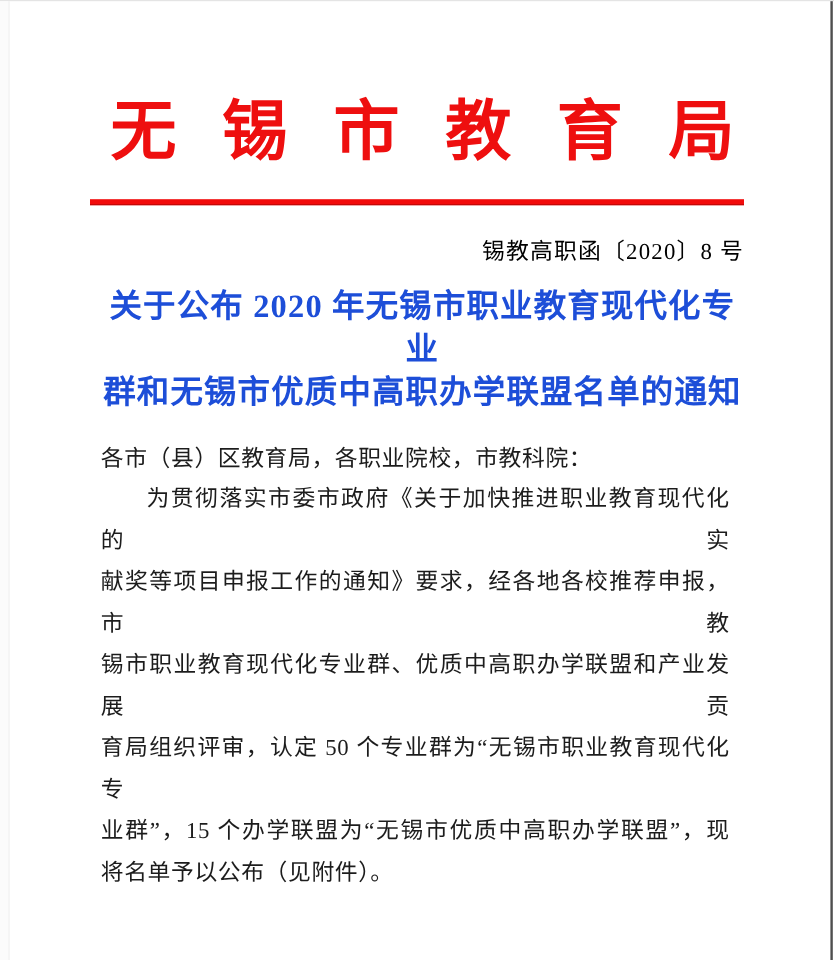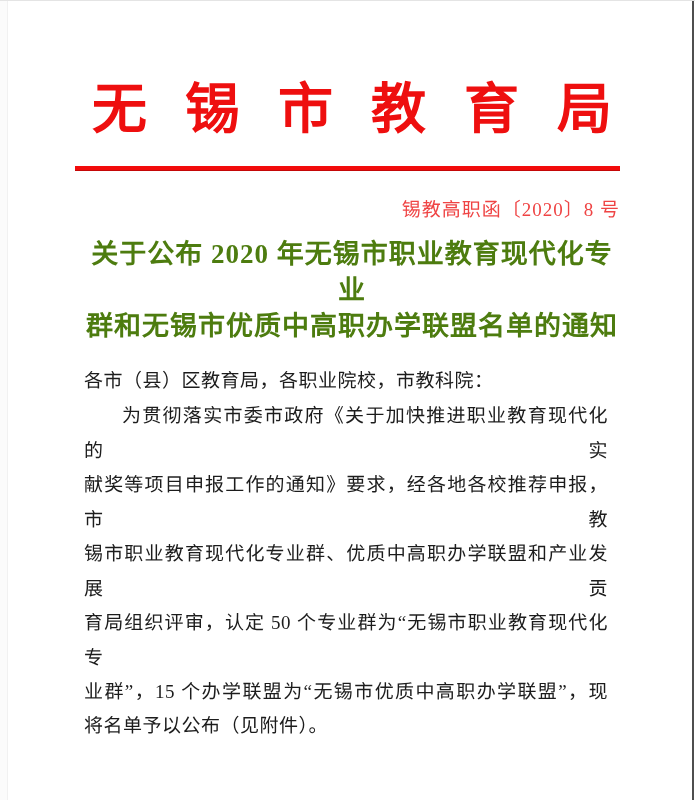--- a/index.html
+++ b/index.html
@@ -52,29 +52,29 @@
     width: 545px;
     height: 5px;
     background: #f20b0b;
     border-bottom: 1px solid #c40808;
   }
   .doc-number {
     margin-top: 23px;
     text-align: right;
     font-size: 19px;
     letter-spacing: 1px;
-    color: #ef4444;
+    color: #000000;
   }
   .notice-title {
     margin-top: 15px;
     text-align: center;
     font-weight: bold;
     font-size: 27px;
     line-height: 36px;
-    color: #4d7c0f;
+    color: #1d4ed8;
     letter-spacing: 1px;
   }
   .body-block {
     margin-top: 21px;
     width: 524px;
     font-size: 19px;
     line-height: 34.5px;
     color: #1c1c1c;
   }
   .body-line {

